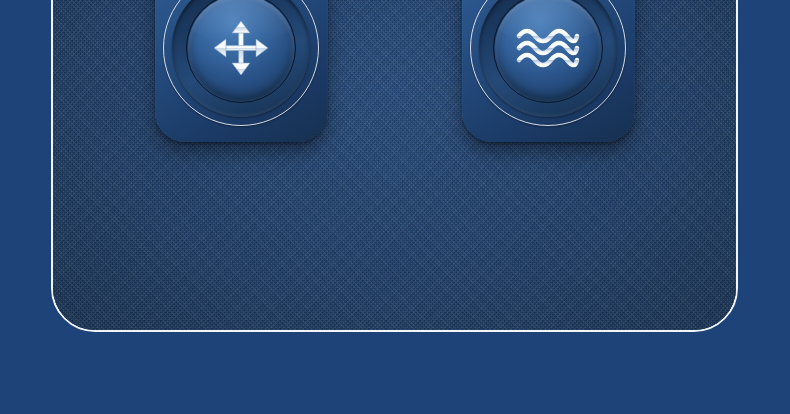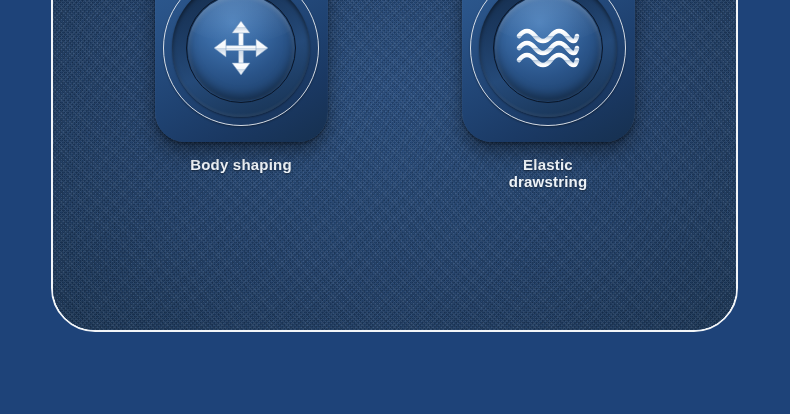--- a/index.html
+++ b/index.html
@@ -209,21 +209,20 @@
 
                 <polygon points="31,58 40,46 22,46"></polygon>
 
                 <polygon points="4,31 16,22 16,40"></polygon>
 
                 <polygon points="58,31 46,22 46,40"></polygon>
               </g>
             </svg>
           </div>
         </div>
-        <div class="caption">Body shaping</div>
       </div>
 
       <div class="feature">
         <div class="tile">
           <div class="ring-hair"></div>
           <div class="ring-bezel"></div>
           <div class="ring-dark"></div>
           <div class="face">
             <svg class="glyph" width="66" height="50" viewBox="0 0 66 50">
               <defs>
@@ -235,19 +234,17 @@
                 </linearGradient>
               </defs>
               <g fill="none" stroke="url(#g2)" stroke-width="4.6" stroke-linecap="round" stroke-linejoin="round">
                 <path d="M4 13 Q12 3 20 13 T36 13 T52 13 T62 13"></path>
                 <path d="M4 25 Q12 15 20 25 T36 25 T52 25 T62 25"></path>
                 <path d="M4 37 Q12 27 20 37 T36 37 T52 37 T62 37"></path>
               </g>
             </svg>
           </div>
         </div>
-        <div class="caption">Elastic
-drawstring</div>
       </div>
 
     </div>
   </div>
 </div>
 
 </body></html>

